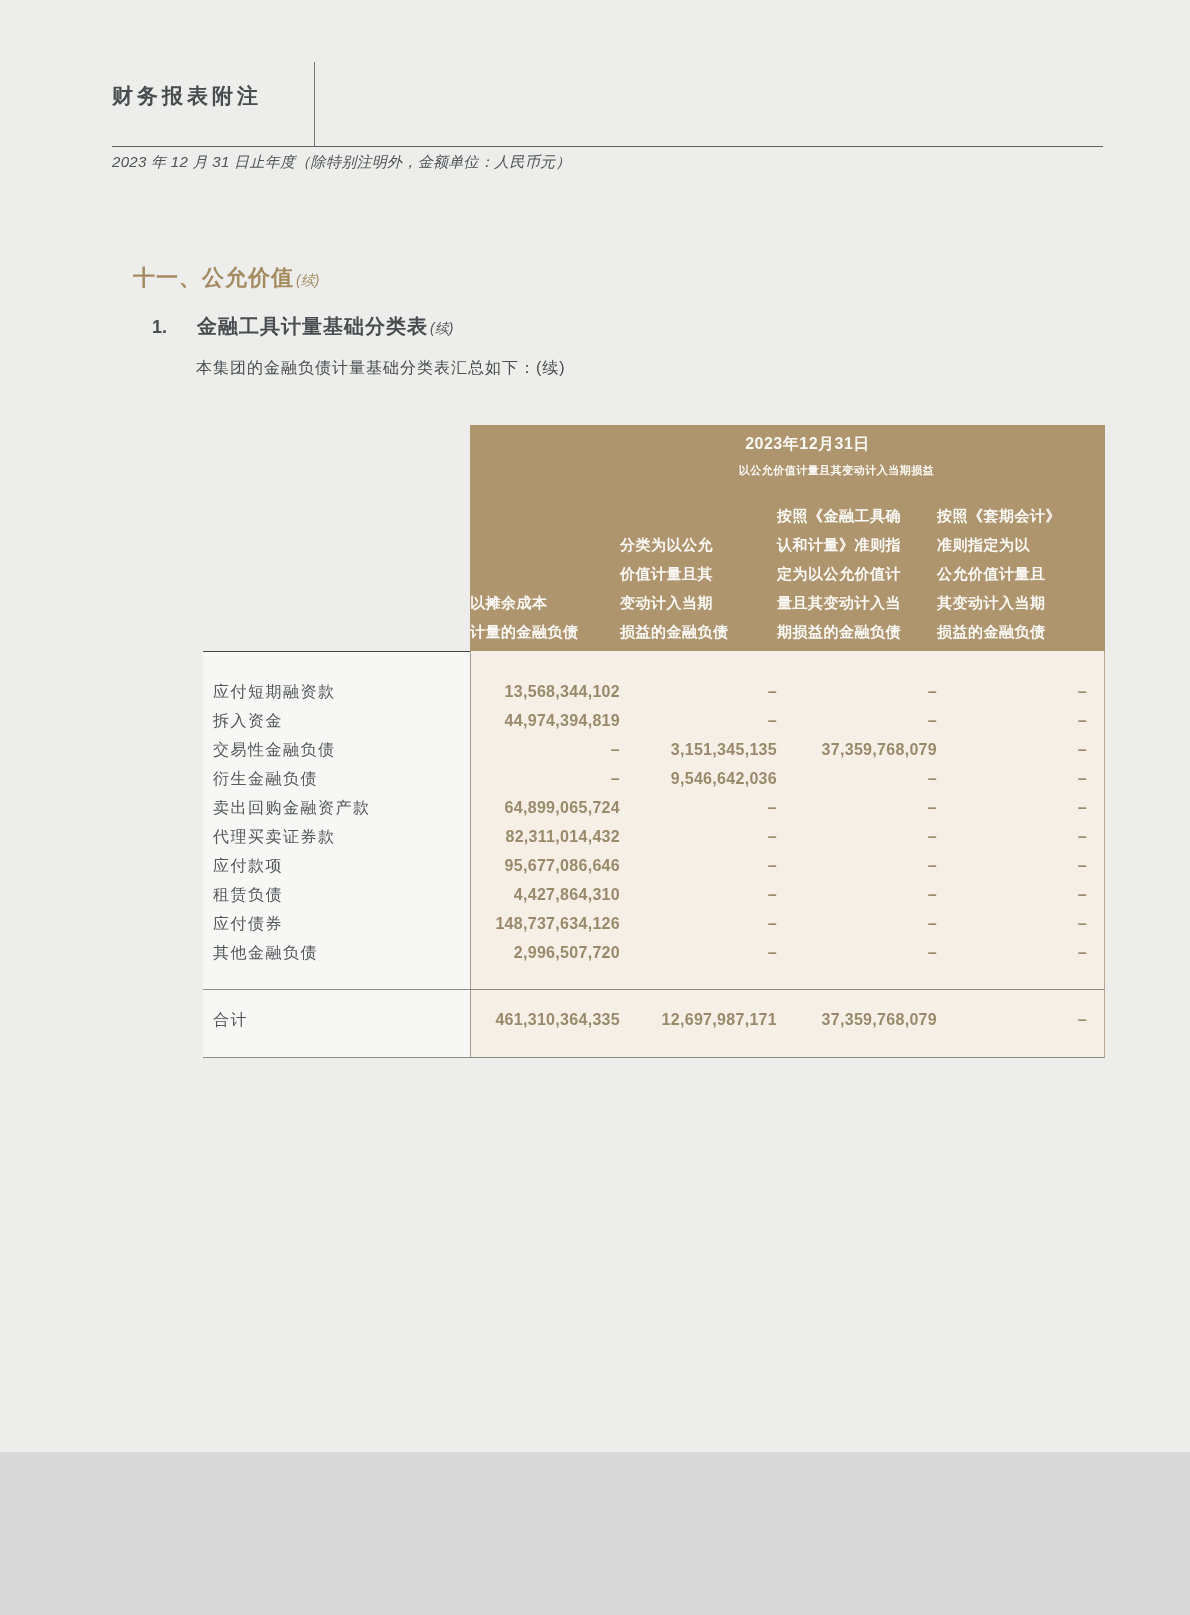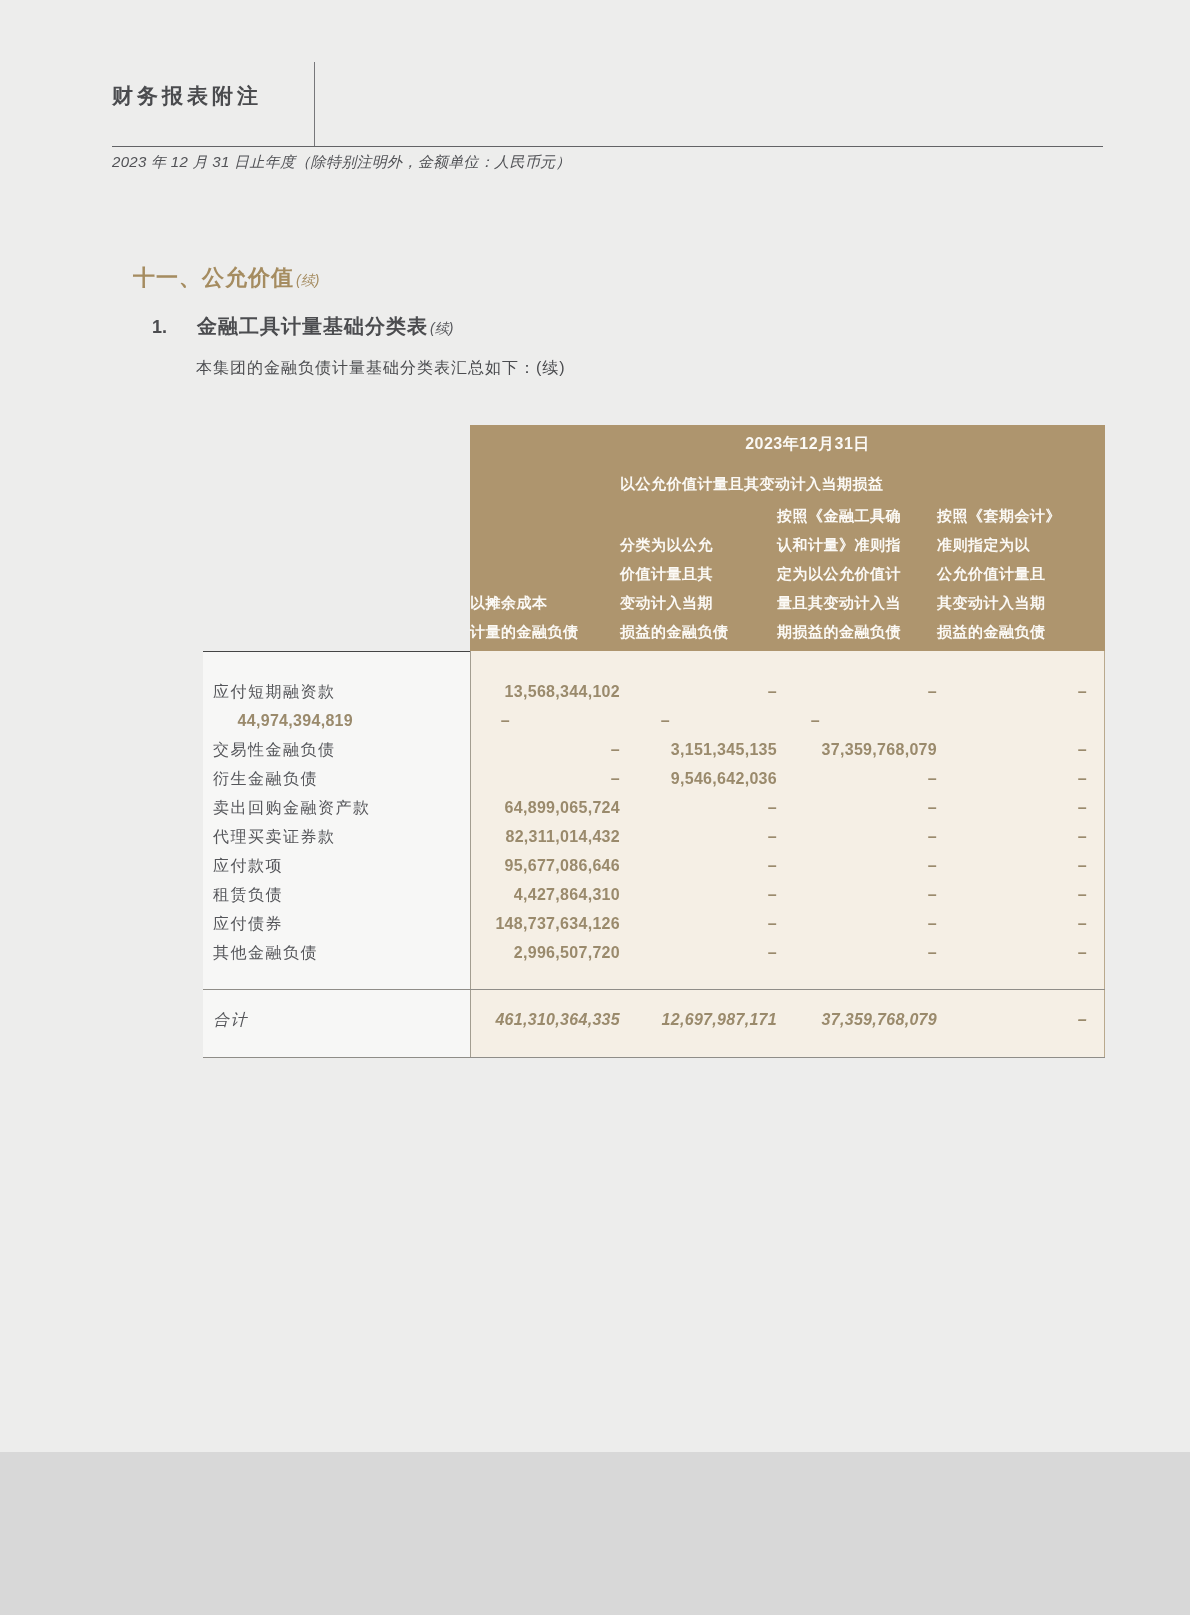--- a/index.html
+++ b/index.html
@@ -36,22 +36,22 @@
   .fin-table {
     position:absolute; left:203px; top:425px; width:902px; height:632px;
     border-bottom:1px solid #8f8d88;
   }
   .thead {
     position:absolute; left:267px; top:0; width:635px; height:226px;
     background:#ae956e; color:#fbf9f5; display:flex; flex-direction:column;
   }
   .date-row { margin-top:9px; text-align:center; font-size:16px; font-weight:700; letter-spacing:0.5px;padding-left:40px; }
   .group-row {
-    margin-top:20px; margin-left:150px; width:467px; box-sizing:border-box; padding-right:34px;
-    text-align:left; font-size:15px; font-weight:700; letter-spacing:0.5px;
+    margin-top:8px; margin-left:150px; width:467px; box-sizing:border-box; padding-right:34px;
+    text-align:center; font-size:11px; font-weight:700; letter-spacing:0.5px;
   }
   .cols-row {
     margin-top:auto; display:flex; align-items:flex-end; padding-bottom:5px;
     font-size:15px; font-weight:700; line-height:29px; letter-spacing:0.5px;
   }
   .ch { text-align:left; box-sizing:border-box; }
   .w1 { width:150px; } .w2 { width:157px; } .w3 { width:160px; }
   .w4 { width:168px; padding-right:18px; }
   .label-bg {
     position:absolute; left:0; top:226px; width:267px; height:406px;
@@ -68,21 +68,21 @@
     width:267px; box-sizing:border-box; padding-left:10px;
     font-size:16px; color:#55565a; letter-spacing:1.5px;
   }
   .cv {
     font-size:16px; font-weight:700; color:#9a8a6c;
     text-align:right; box-sizing:border-box; letter-spacing:0.3px;
   }
   .total-sep { position:absolute; left:0; top:564px; width:902px; height:1px; background:#8f8d88; }
   .total-row {
     position:absolute; left:0; top:564px; width:902px; height:62px;
-    display:flex; align-items:center;font-style:italic;
+    display:flex; align-items:center;
   }
   .total-row .cl, .total-row .cv { line-height:normal; }
   
   .page-number {
     position:absolute; left:112px; top:1508px;
     font-family:"Liberation Serif", serif; font-size:21px; color:#4b4c4f;
   }
 </style>
 </head>
 <body>
@@ -142,20 +142,21 @@
 
     <div class="rows">
       <div class="row">
         <div class="cl">应付短期融资款</div>
         <div class="cv w1">13,568,344,102</div>
         <div class="cv w2">–</div>
         <div class="cv w3">–</div>
         <div class="cv w4">–</div>
       </div>
       <div class="row">
+        <div class="cl">拆入资金</div>
         <div class="cv w1">44,974,394,819</div>
         <div class="cv w2">–</div>
         <div class="cv w3">–</div>
         <div class="cv w4">–</div>
       </div>
       <div class="row">
         <div class="cl">交易性金融负债</div>
         <div class="cv w1">–</div>
         <div class="cv w2">3,151,345,135</div>
         <div class="cv w3">37,359,768,079</div>

